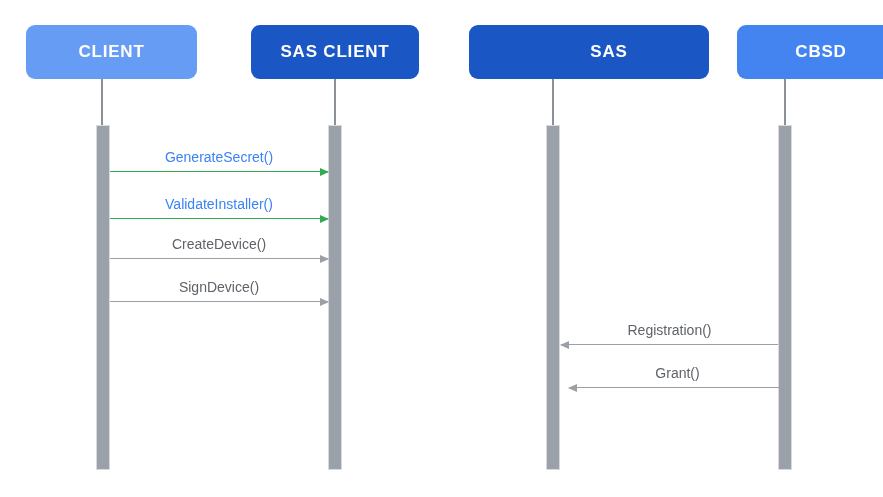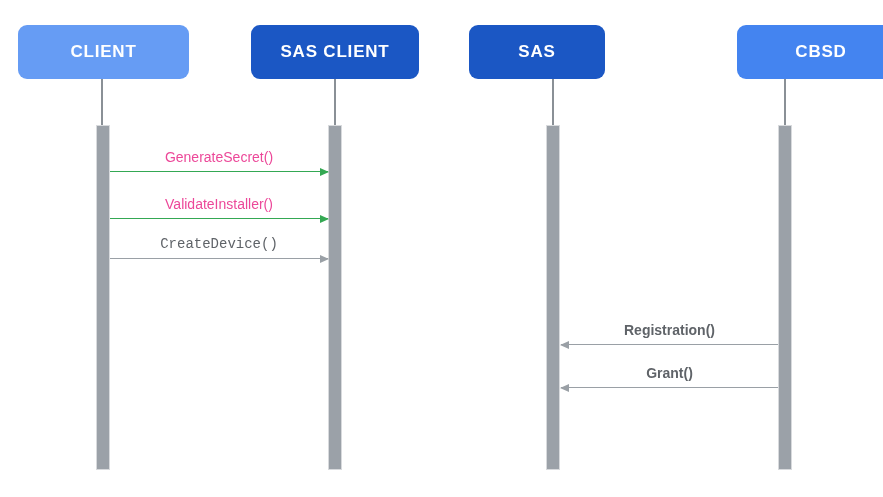--- a/index.html
+++ b/index.html
@@ -6,23 +6,23 @@
   .stage{
     position:relative;width:883px;height:497px;background:#ffffff;overflow:hidden;
     font-family:"Liberation Sans",sans-serif;
   }
   
   .actor-box{
     position:absolute;top:25px;height:54px;border-radius:9px;
     color:#ffffff;font-weight:bold;font-size:17px;letter-spacing:.8px;
     display:flex;align-items:center;justify-content:center;
   }
-  .box-client{left:18px;width:171px;background:#669CF4;}
+  .box-client{left:26px;width:171px;background:#669CF4;}
   .box-sas-portal{left:251px;width:168px;background:#1B57C4;}
-  .box-sas{left:469px;width:136px;background:#1B57C4;}
+  .box-sas{left:469px;width:200px;background:#1B57C4;padding-left:40px;}
   .box-cbsd{left:701px;width:168px;background:#4484F0;margin-left:36px;}
 
   
   .stem{position:absolute;top:79px;height:46px;width:2px;background:#8A9096;}
   .stem-client{left:101px;}
   .stem-sas-portal{left:334px;}
   .stem-sas{left:552px;}
   .stem-cbsd{left:784px;}
 
   
@@ -31,26 +31,26 @@
     background:#9BA1A8;border:1px solid #D8DADD;box-sizing:border-box;
   }
   .bar-client{left:96px;}
   .bar-sas-portal{left:328px;}
   .bar-sas{left:546px;}
   .bar-cbsd{left:778px;}
 
   
   .message{position:absolute;font-size:14px;}
   .msg-left{left:110px;width:218px;}
-  .msg-right{left:561px;width:217px;font-weight:bold;}
-  .m0{top:149px;} .m1{top:196px;} .m2{top:236px;font-family:Liberation Mono, monospace;} .m3{top:279px;}
-  .m4{top:322px;} .m5{top:365px;}
+  .msg-right{left:561px;width:217px;}
+  .m0{top:149px;} .m1{top:196px;} .m2{top:236px;} .m3{top:279px;}
+  .m4{top:322px;} .m5{top:365px;padding-left:8px;}
 
   .msg-label{text-align:center;line-height:17px;margin-bottom:5px;white-space:nowrap;}
-  .green .msg-label{color:#ec4899;}
+  .green .msg-label{color:#3b82f6;}
   .gray  .msg-label{color:#5F6368;}
 
   .msg-line{position:relative;height:0;border-top:1.5px solid;}
   .green .msg-line{border-top-color:#34A853;}
   .gray  .msg-line{border-top-color:#9AA0A6;}
 
   
   .dir-right .msg-line::after{
     content:"";position:absolute;right:-1px;top:-3.75px;
     border-top:4.5px solid transparent;border-bottom:4.5px solid transparent;
@@ -95,20 +95,24 @@
   <div class="message msg-left m1 green dir-right">
     <div class="msg-label">ValidateInstaller()</div>
     <div class="msg-line"></div>
   </div>
 
   <div class="message msg-left m2 gray dir-right">
     <div class="msg-label">CreateDevice()</div>
     <div class="msg-line"></div>
   </div>
 
+  <div class="message msg-left m3 gray dir-right">
+    <div class="msg-label">SignDevice()</div>
+    <div class="msg-line"></div>
+  </div>
 
   <div class="message msg-right m4 gray dir-left">
     <div class="msg-label">Registration()</div>
     <div class="msg-line"></div>
   </div>
 
   <div class="message msg-right m5 gray dir-left">
     <div class="msg-label">Grant()</div>
     <div class="msg-line"></div>
   </div>

